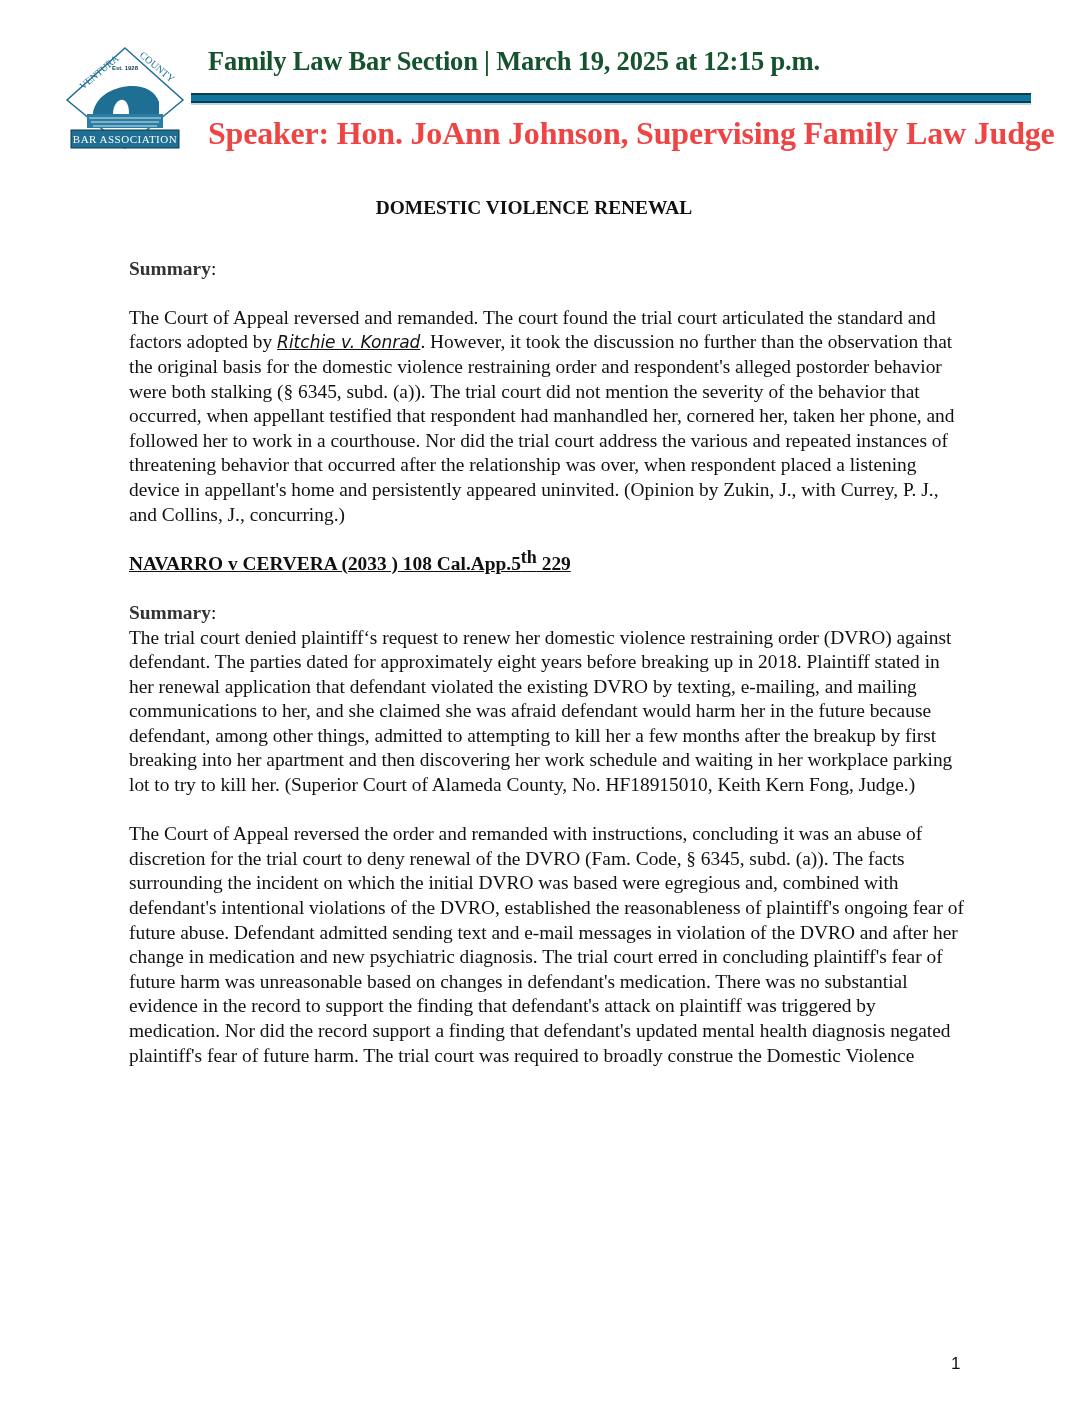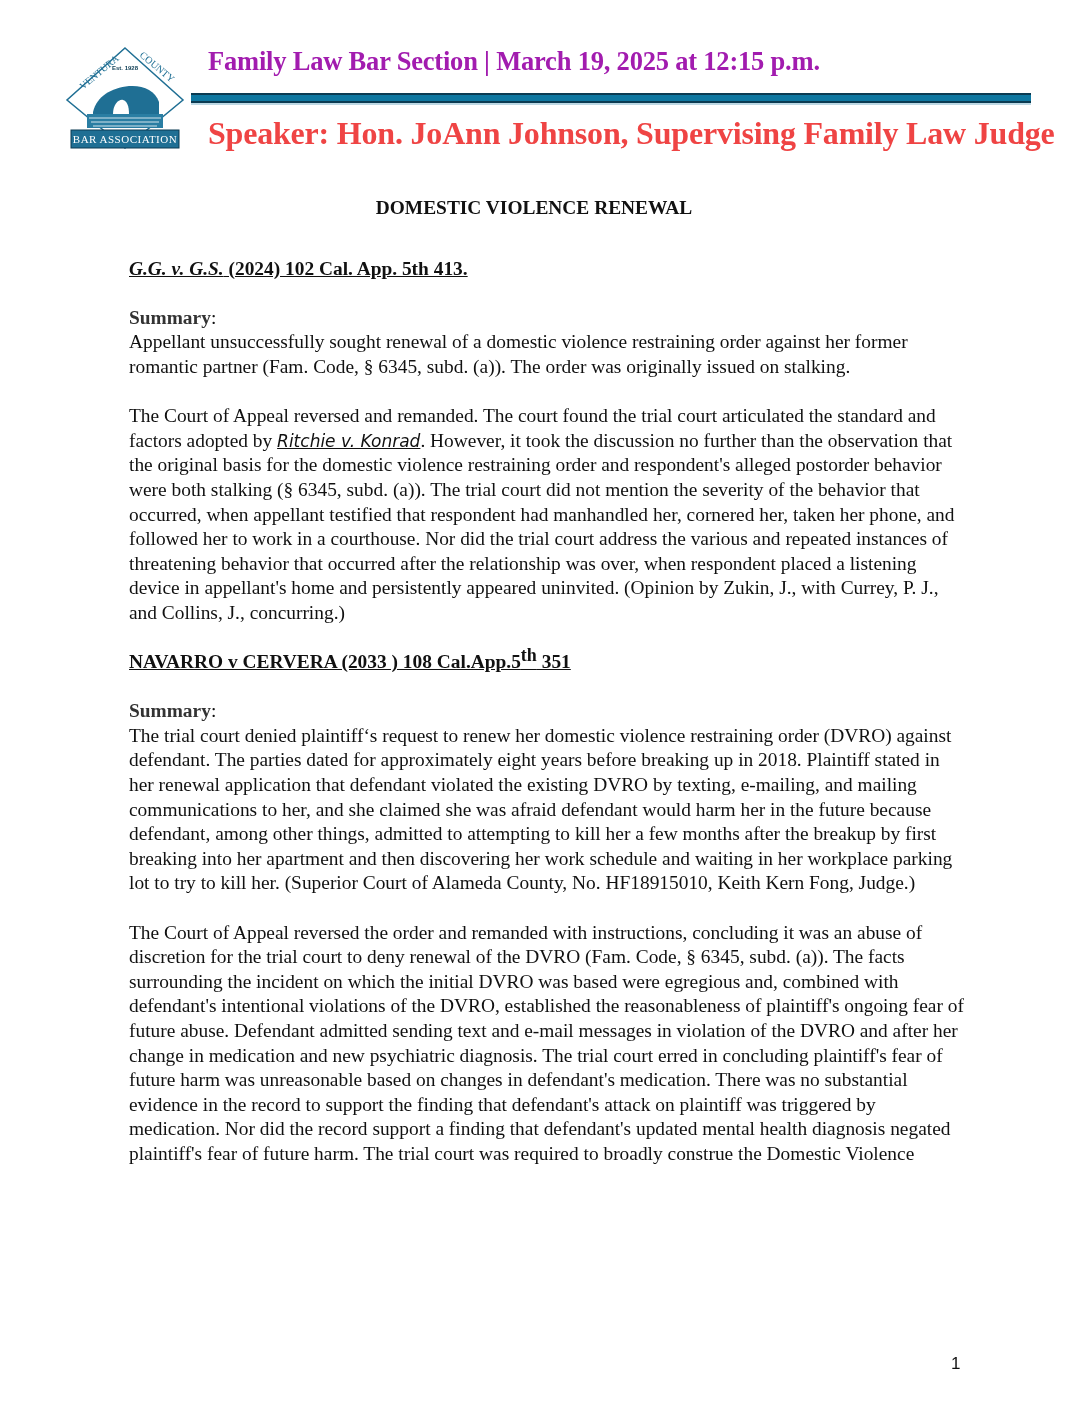--- a/index.html
+++ b/index.html
@@ -5,21 +5,21 @@
     html, body { margin: 0; padding: 0; background: #ffffff; }
     body {
       width: 1088px; height: 1408px; position: relative; overflow: hidden;
       font-family: "Liberation Serif", serif; color: #111;
     }
     .logo {
       position: absolute; left: 63px; top: 44px; width: 124px; height: 108px;
     }
     .hdr-line1 {
       position: absolute; left: 208px; top: 46px;
-      font-size: 26.5px; font-weight: bold; color: #a21caf; white-space: nowrap;
+      font-size: 26.5px; font-weight: bold; color: #14532d; white-space: nowrap;
       letter-spacing: -0.2px;
     }
     .rule {
       position: absolute; left: 191px; top: 93px; width: 840px; height: 10px;
       background: #0e77a0; border-top: 2px solid #0b3b52; border-bottom: 2px solid #0b3b52;
       box-sizing: border-box;
     }
     .rule-shadow {
       position: absolute; left: 191px; top: 103px; width: 840px; height: 2px;
       background: #bcd8e4;
@@ -73,30 +73,28 @@
 
 <div class="hdr-line1">Family Law Bar Section |  March 19, 2025 at 12:15 p.m.</div>
 <div class="rule"></div>
 <div class="rule-shadow"></div>
 <div class="hdr-line2">Speaker: Hon. JoAnn Johnson, Supervising Family Law Judge</div>
 
 <div class="content">
   <div class="title">DOMESTIC VIOLENCE RENEWAL</div>
 
 
-  <p class="case-cite"><i>G.G. v. G.S.</i><span> (2024) 102 Cal. App. 5th 413.</span></p>
 
   <p>
     <span class="summary-label">Summary</span><span>:</span><br>
-    <span>Appellant unsuccessfully sought renewal of a domestic violence restraining order against her former romantic partner (Fam. Code, § 6345, subd. (a)). The order was originally issued on stalking.</span>
   </p>
 
   <p><span>The Court of Appeal reversed and remanded. The court found the trial court articulated the standard and factors adopted by </span><span class="ital-sans">Ritchie v. Konrad</span><span>. However, it took the discussion no further than the observation that the original basis for the domestic violence restraining order and respondent's alleged postorder behavior were both stalking (§ 6345, subd. (a)). The trial court did not mention the severity of the behavior that occurred, when appellant testified that respondent had manhandled her, cornered her, taken her phone, and followed her to work in a courthouse. Nor did the trial court address the various and repeated instances of threatening behavior that occurred after the relationship was over, when respondent placed a listening device in appellant's home and persistently appeared uninvited. (Opinion by Zukin, J., with Currey, P. J., and Collins, J., concurring.)</span></p>
 
-  <p class="case-cite"><span>NAVARRO v CERVERA (2033 ) 108 Cal.App.5</span><sup>th</sup><span> 351</span></p>
+  <p class="case-cite"><span>NAVARRO v CERVERA (2033 ) 108 Cal.App.5</span><sup>th</sup><span> 229</span></p>
 
   <p>
     <span class="summary-label">Summary</span><span>:</span><br>
     <span>The trial court denied plaintiff‘s request to renew her domestic violence restraining order (DVRO) against defendant. The parties dated for approximately eight years before breaking up in 2018. Plaintiff stated in her renewal application that defendant violated the existing DVRO by texting, e-mailing, and mailing communications to her, and she claimed she was afraid defendant would harm her in the future because defendant, among other things, admitted to attempting to kill her a few months after the breakup by first breaking into her apartment and then discovering her work schedule and waiting in her workplace parking lot to try to kill her. (Superior Court of Alameda County, No. HF18915010, Keith Kern Fong, Judge.)</span>
   </p>
 
   <p>The Court of Appeal reversed the order and remanded with instructions, concluding it was an abuse of discretion for the trial court to deny renewal of the DVRO (Fam. Code, § 6345, subd. (a)). The facts surrounding the incident on which the initial DVRO was based were egregious and, combined with defendant's intentional violations of the DVRO, established the reasonableness of plaintiff's ongoing fear of future abuse. Defendant admitted sending text and e-mail messages in violation of the DVRO and after her change in medication and new psychiatric diagnosis. The trial court erred in concluding plaintiff's fear of future harm was unreasonable based on changes in defendant's medication. There was no substantial evidence in the record to support the finding that defendant's attack on plaintiff was triggered by medication. Nor did the record support a finding that defendant's updated mental health diagnosis negated plaintiff's fear of future harm. The trial court was required to broadly construe the Domestic Violence</p>
 </div>
 
 <div class="page-num">1</div>

